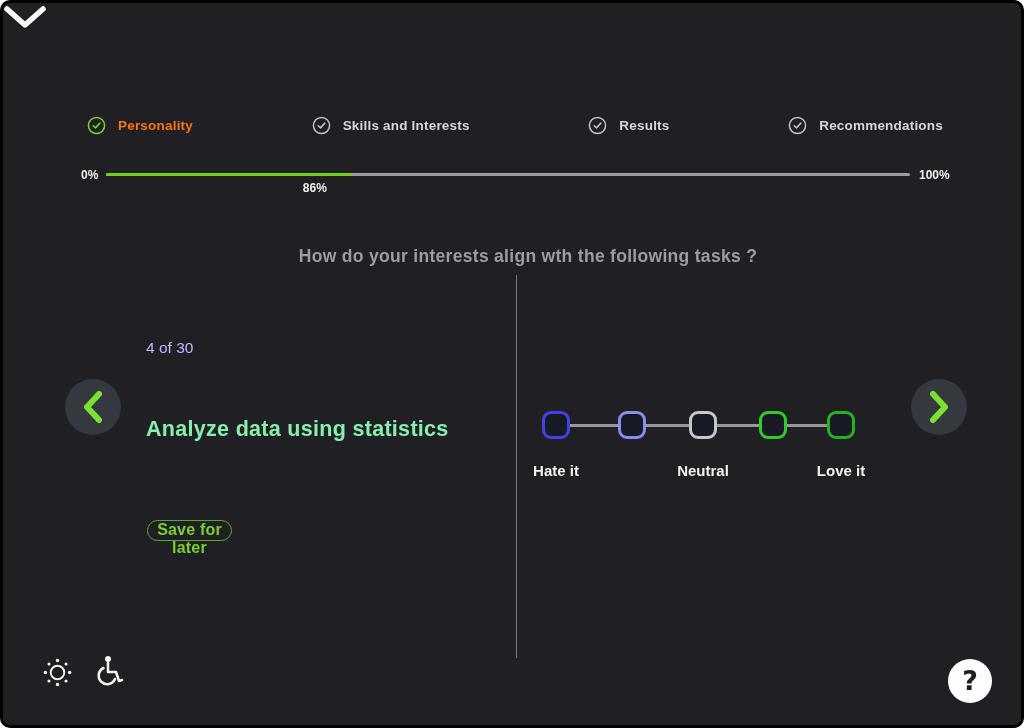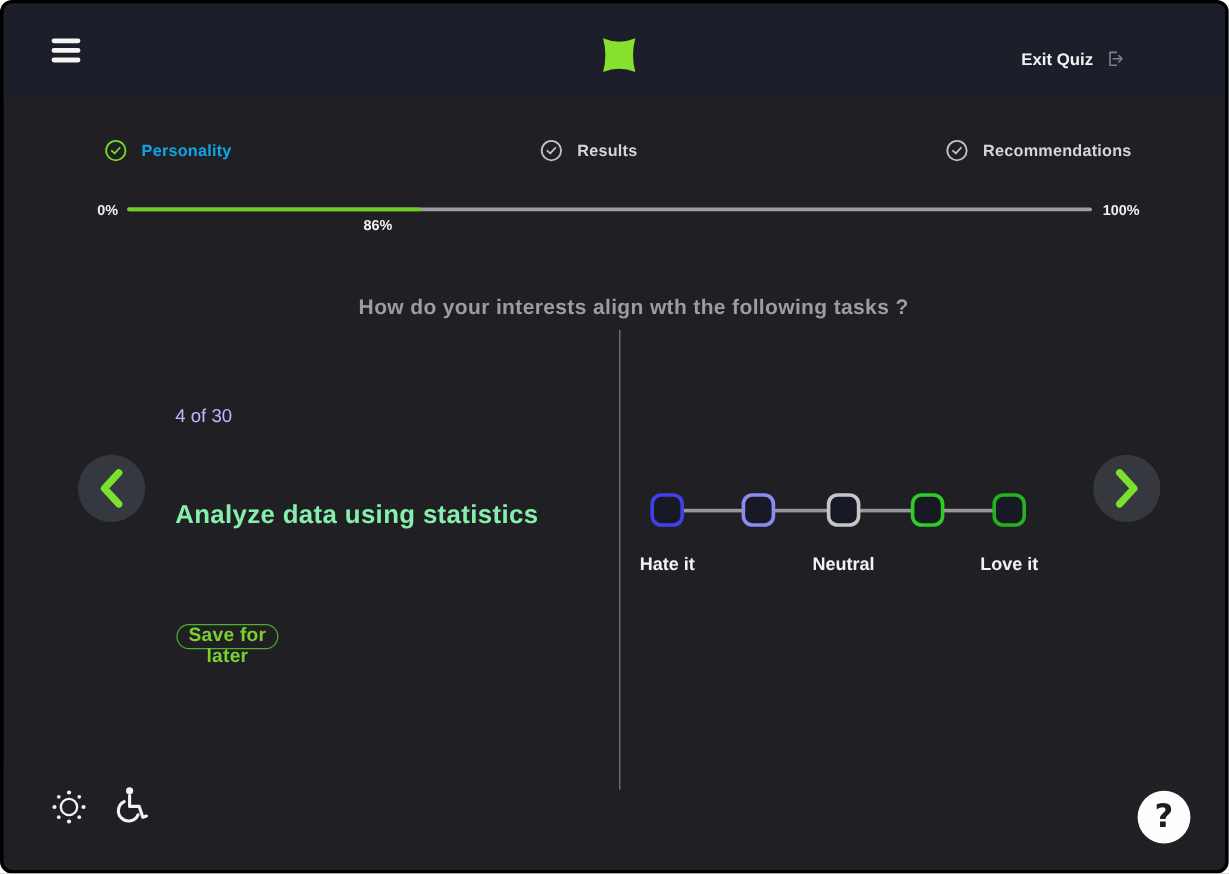--- a/index.html
+++ b/index.html
@@ -17,21 +17,21 @@
   }
   .hamburger { position:absolute; left:40px; top:29px; width:24px; height:21px; cursor:pointer; }
   .hamburger span { display:block; width:24px; height:3.5px; background:#f5f5f5; border-radius:2px; margin-bottom:4.5px; }
   .logo { position:absolute; left:497px; top:26px; width:32px; height:34px; }
   .exit { position:absolute; right:84px; top:38px; display:flex; align-items:center; gap:10px; cursor:pointer; }
   .exit-label { color:#f2f2f2; font-size:14px; font-weight:bold; }
   
   .steps { position:absolute; top:113px; left:84px; right:78px; display:flex; justify-content:space-between; }
   .step { display:flex; align-items:center; gap:12px; cursor:pointer; }
   .step-label { font-size:13.5px; font-weight:bold; color:#d6d6d8; letter-spacing:.2px; }
-  .step.active .step-label { color:#0ea5e9; }
+  .step.active .step-label { color:#f97316; }
   
   .progress-row { position:absolute; top:165px; left:78px; width:870px; }
   .pct { font-size:12px; font-weight:bold; color:#f0f0f0; }
   .pct-start { position:absolute; left:0; top:0; }
   .pct-end { position:absolute; left:838px; top:0; }
   .bar { position:absolute; left:25px; top:5px; width:804px; height:3px; background:#9d9da1; border-radius:2px; }
   .bar-fill { position:absolute; left:0; top:0; height:3px; width:30.5%; background:#6ed01d; border-radius:2px; }
   .pct-current { position:absolute; left:25.5%; top:13px; }
   
   .question {
@@ -73,45 +73,36 @@
     background:#fdfdfd; border:none; color:#1d1d22; font-size:27px; font-weight:bold;
     font-family:"DejaVu Sans", sans-serif; cursor:pointer; line-height:44px; text-align:center; padding:0;
   }
 </style>
 </head>
 <body>
 
 <div class="screen">
 
   
-  <div class="header">
-    <div class="hamburger">
-      <span></span>
-        <span></span>
-        <span></span>
-    </div>
-    <svg class="logo" viewBox="0 0 100 100">
-      <path d="M8,6 Q50,24 92,6 Q80,50 92,94 Q50,76 8,94 Q20,50 8,6 Z" fill="#86e12f"></path>
-    </svg>
-    <div class="exit">
-      <span class="exit-label">Exit Quiz</span>
-      <svg width="16" height="16" viewBox="0 0 24 24">
-        <path d="M14 4 H6 V20 H14 M10 12 H21 M17 8 L21 12 L17 16" fill="none" stroke="#7e8089" stroke-width="2" stroke-linecap="round" stroke-linejoin="round"></path>
-      </svg>
-    </div>
-  </div>
 
   
   <div class="steps">
     <div class="step active">
       <svg width="19" height="19" viewBox="0 0 20 20">
         <circle cx="10" cy="10" r="8.5" fill="none" stroke="#76d62b" stroke-width="1.6"></circle>
         <path d="M6.5 10.2 L9 12.5 L13.5 7.5" fill="none" stroke="#76d62b" stroke-width="1.6" stroke-linecap="round" stroke-linejoin="round"></path>
       </svg>
       <span class="step-label">Personality</span>
+    </div>
+    <div class="step">
+      <svg width="19" height="19" viewBox="0 0 20 20">
+        <circle cx="10" cy="10" r="8.5" fill="none" stroke="#c2c2c4" stroke-width="1.6"></circle>
+        <path d="M6.5 10.2 L9 12.5 L13.5 7.5" fill="none" stroke="#c2c2c4" stroke-width="1.6" stroke-linecap="round" stroke-linejoin="round"></path>
+      </svg>
+      <span class="step-label">Skills and Interests</span>
     </div>
     <div class="step">
       <svg width="19" height="19" viewBox="0 0 20 20">
         <circle cx="10" cy="10" r="8.5" fill="none" stroke="#c2c2c4" stroke-width="1.6"></circle>
         <path d="M6.5 10.2 L9 12.5 L13.5 7.5" fill="none" stroke="#c2c2c4" stroke-width="1.6" stroke-linecap="round" stroke-linejoin="round"></path>
       </svg>
       <span class="step-label">Results</span>
     </div>
     <div class="step">
       <svg width="19" height="19" viewBox="0 0 20 20">

